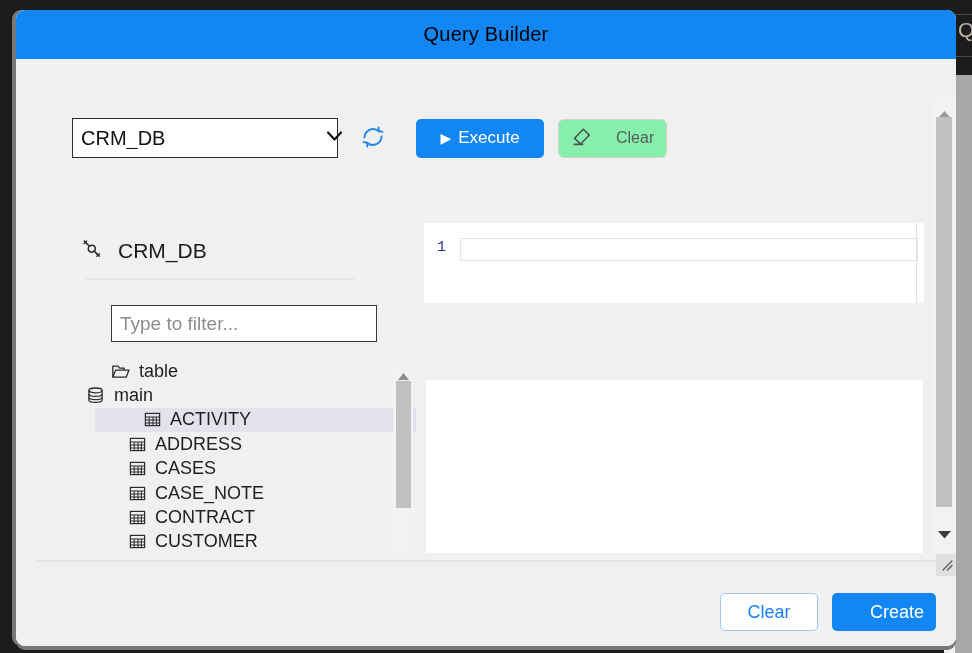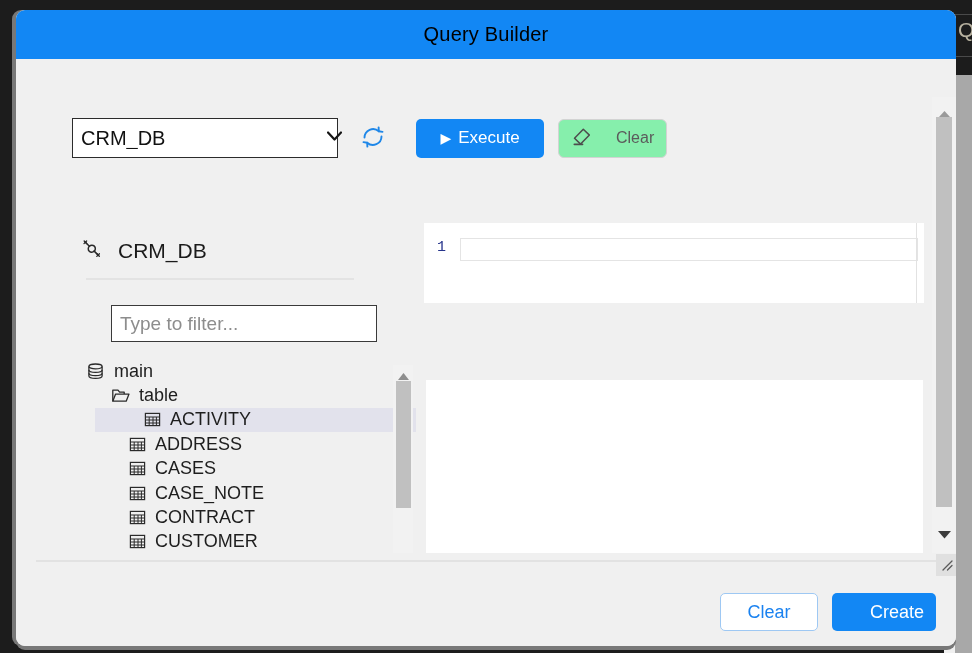--- a/index.html
+++ b/index.html
@@ -484,38 +484,38 @@
             </svg>
           </span>
           <span class="conn-text">CRM_DB</span>
         </div>
         <div class="conn-divider"></div>
 
         <input class="filter-input" type="text" placeholder="Type to filter..." style="">
 
         <div class="tree-panel">
           <div class="tree-list" id="tree-list">
+              <div class="tree-row lvl1">
+                <span style="display: inline-flex;">
+                  <svg width="19" height="19" viewBox="0 0 19 19">
+                    <path d="M1.8 15.2 V4.2 h5.2 l1.6 2.0 h4.6 v1.7" fill="none" stroke="#2b2b2b" stroke-width="1.3" stroke-linejoin="round"></path>
+                    <path d="M1.8 15.2 L4.6 8.1 H18 l-2.8 7.1 Z" fill="none" stroke="#2b2b2b" stroke-width="1.3" stroke-linejoin="round"></path>
+                  </svg>
+                </span>
+                <span class="tlabel">table</span>
+              </div>
               <div class="tree-row lvl0">
                 <span style="display: inline-flex;">
                   <svg width="19" height="19" viewBox="0 0 19 19">
                     <ellipse cx="9.5" cy="4.4" rx="6.6" ry="2.4" fill="none" stroke="#2b2b2b" stroke-width="1.3"></ellipse>
                     <path d="M2.9 4.4 v9.5 c0 1.3 3 2.4 6.6 2.4 s6.6-1.1 6.6-2.4 V4.4" fill="none" stroke="#2b2b2b" stroke-width="1.3"></path>
                     <path d="M2.9 8.0 c0 1.3 3 2.4 6.6 2.4 s6.6-1.1 6.6-2.4 M2.9 11.3 c0 1.3 3 2.4 6.6 2.4 s6.6-1.1 6.6-2.4" fill="none" stroke="#2b2b2b" stroke-width="1.2"></path>
                   </svg>
                 </span>
                 <span class="tlabel">main</span>
-              </div>
-              <div class="tree-row lvl1">
-                <span style="display: inline-flex;">
-                  <svg width="19" height="19" viewBox="0 0 19 19">
-                    <path d="M1.8 15.2 V4.2 h5.2 l1.6 2.0 h4.6 v1.7" fill="none" stroke="#2b2b2b" stroke-width="1.3" stroke-linejoin="round"></path>
-                    <path d="M1.8 15.2 L4.6 8.1 H18 l-2.8 7.1 Z" fill="none" stroke="#2b2b2b" stroke-width="1.3" stroke-linejoin="round"></path>
-                  </svg>
-                </span>
-                <span class="tlabel">table</span>
               </div>
               <div class="tree-row lvl2 selected">
                 <span style="display: inline-flex;">
                   <svg width="17" height="17" viewBox="0 0 17 17">
                     <rect x="1.4" y="2.4" width="14.2" height="12.2" fill="none" stroke="#2b2b2b" stroke-width="1.2"></rect>
                     <path d="M1.4 6.0 H15.6 M1.4 9.0 H15.6 M1.4 12.0 H15.6 M5.2 6.0 V14.6 M9.0 6.0 V14.6 M12.4 6.0 V14.6" fill="none" stroke="#2b2b2b" stroke-width="1"></path>
                   </svg>
                 </span>
                 <span class="tlabel">ACTIVITY</span>
               </div>

